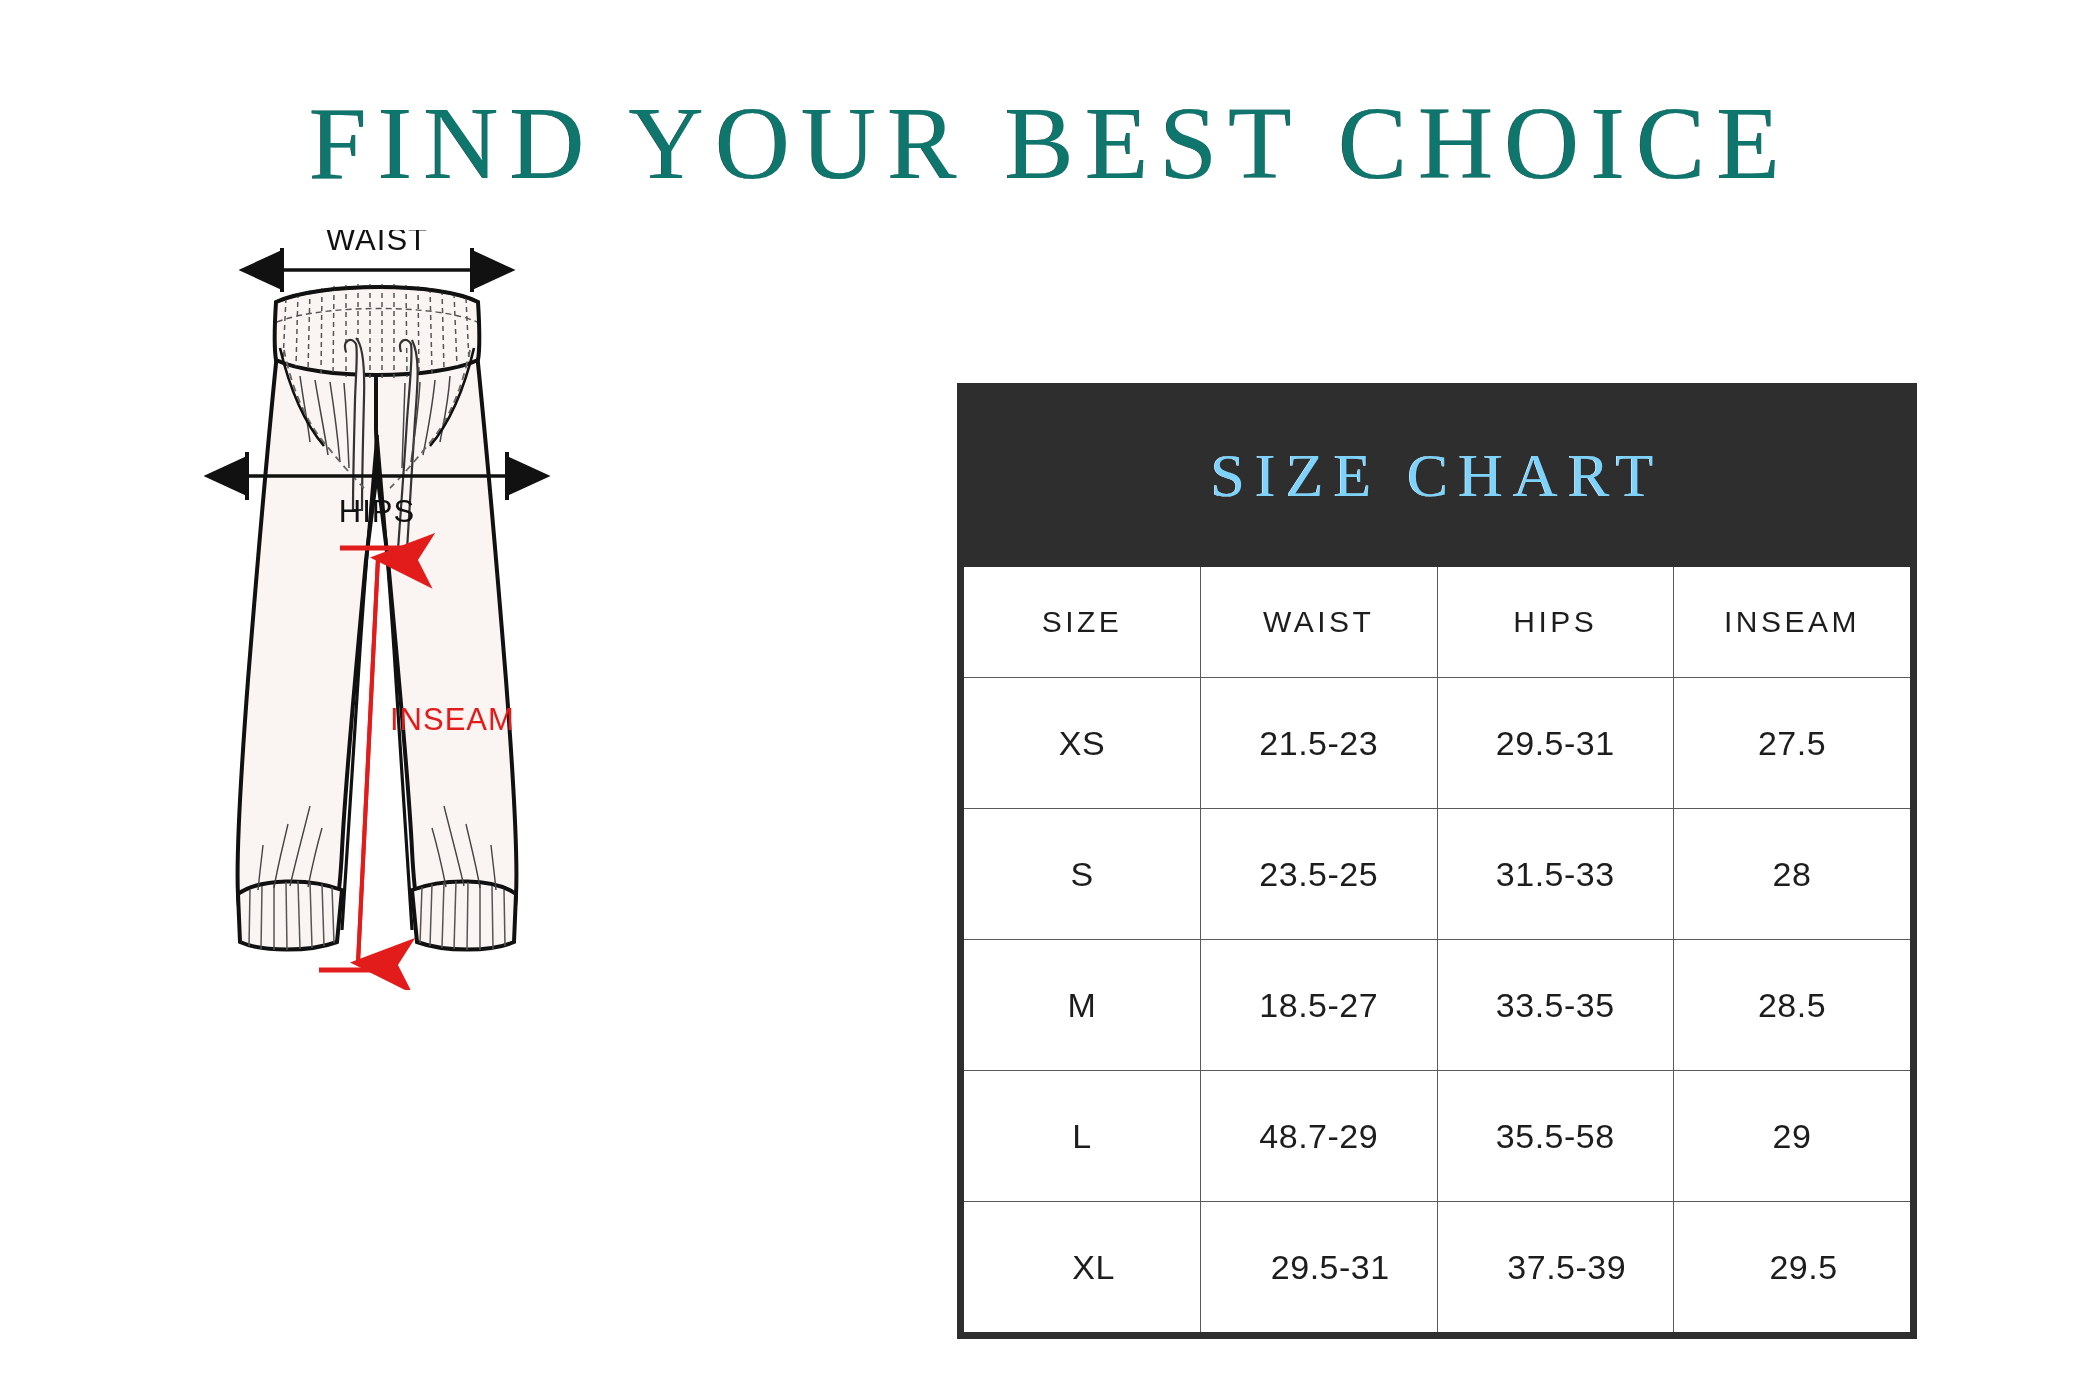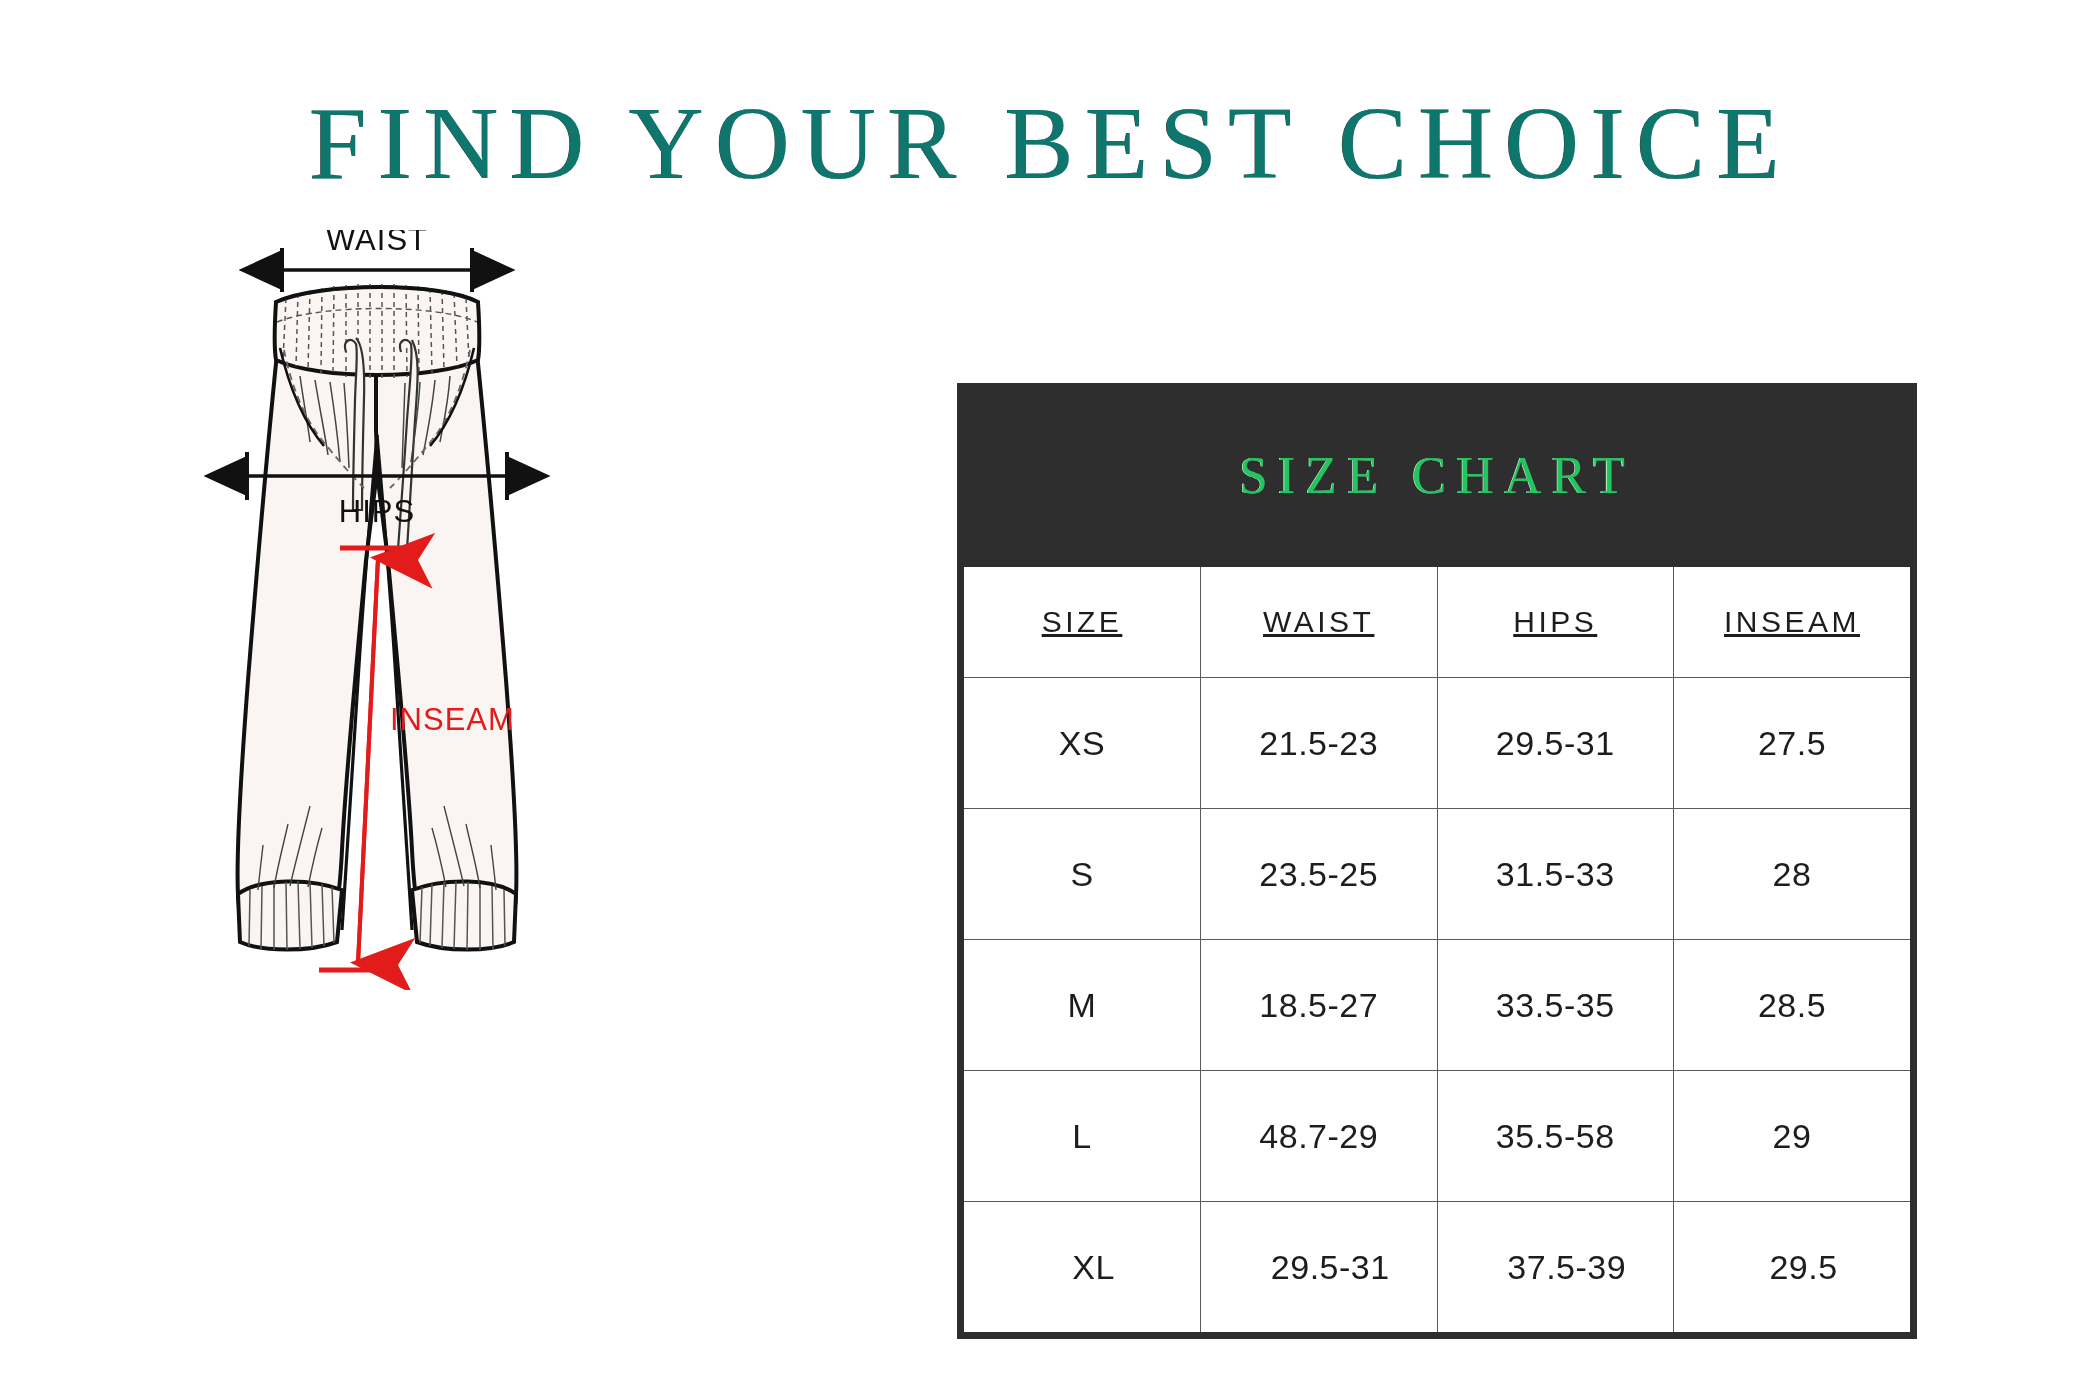--- a/index.html
+++ b/index.html
@@ -58,23 +58,23 @@
   #chart-header {
     background: #2e2e2e;
     height: 184px;
     display: flex;
     align-items: center;
     justify-content: center;
     margin: 0 -7px 0 -7px;
   }
   #chart-header-title {
     font-family: "Liberation Serif", serif;
-    font-size: 52px;
+    font-size: 62px;
     letter-spacing: 10px;
-    color: #22c55e;
+    color: #7dd3fc;
     text-shadow: 1.2px 0 0 #2e2e2e, -0.6px 0 0 #ffffff;
     white-space: nowrap;
   }
   table.size-table {
     border-collapse: collapse;
     width: 100%;
     table-layout: fixed;
   }
   table.size-table th,
   table.size-table td {
@@ -92,21 +92,21 @@
   }
   table.size-table td {
     height: 128px;
     font-size: 34px;
     letter-spacing: 0.5px;
   }
   table.size-table th:first-child,
   table.size-table td:first-child { border-left: none; }
   table.size-table th:last-child,
   table.size-table td:last-child { border-right: none; }
-  table.size-table tr:first-child th { border-top: none; text-decoration: underline; }
+  table.size-table tr:first-child th { border-top: none; }
   table.size-table tr:last-child td { border-bottom: none; padding-left: 24px; }
 
   
   .meas-label {
     font-family: "Liberation Sans", sans-serif;
     font-size: 31px;
     fill: #111111;
     letter-spacing: 1px;
   }
   .meas-label-red {

